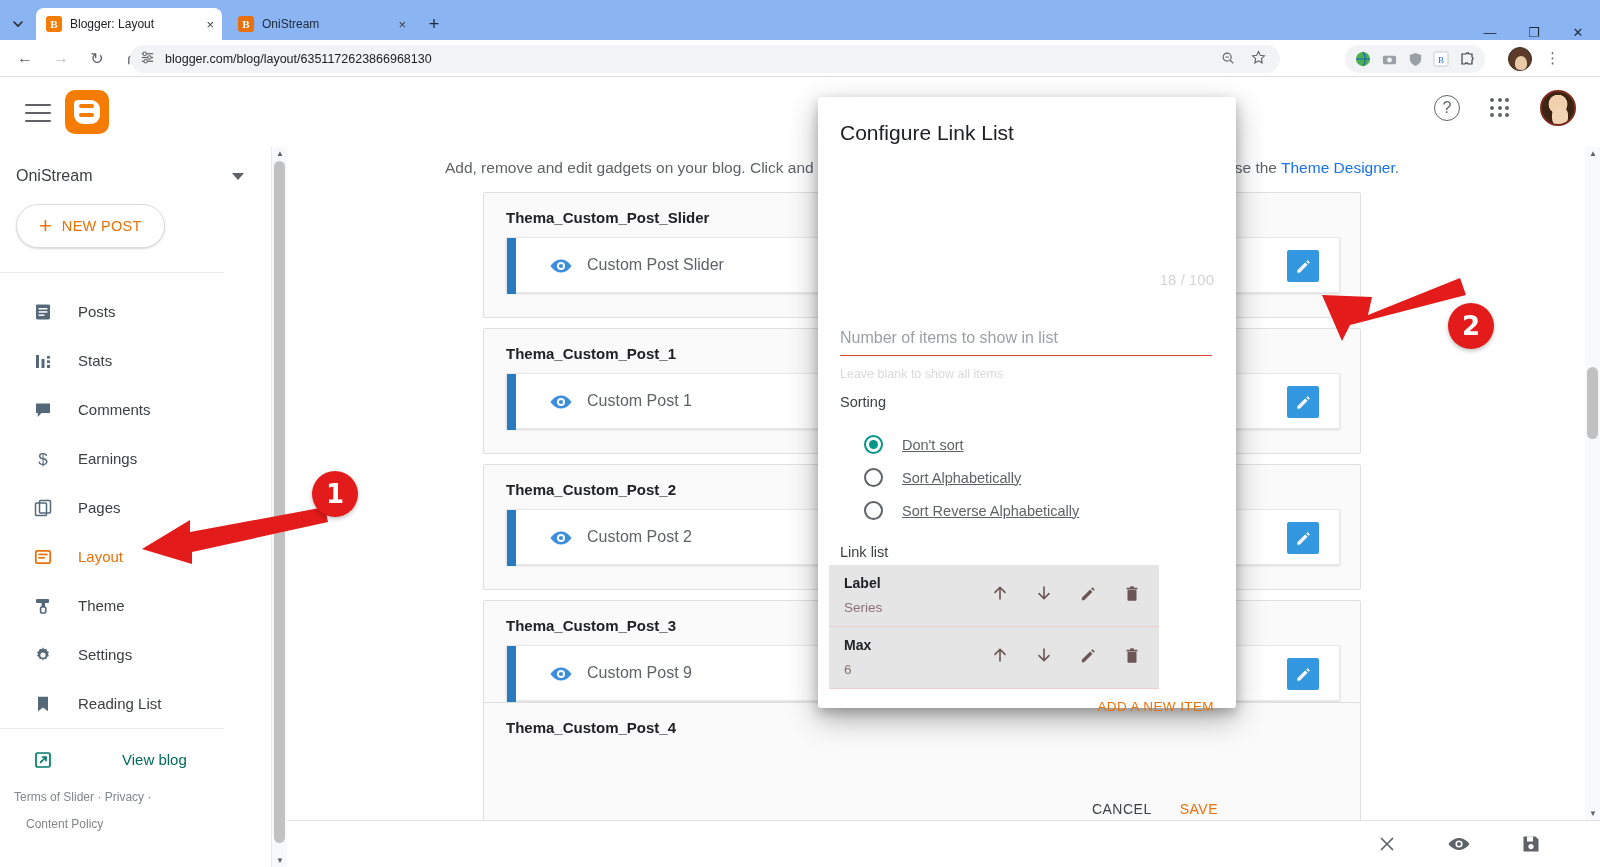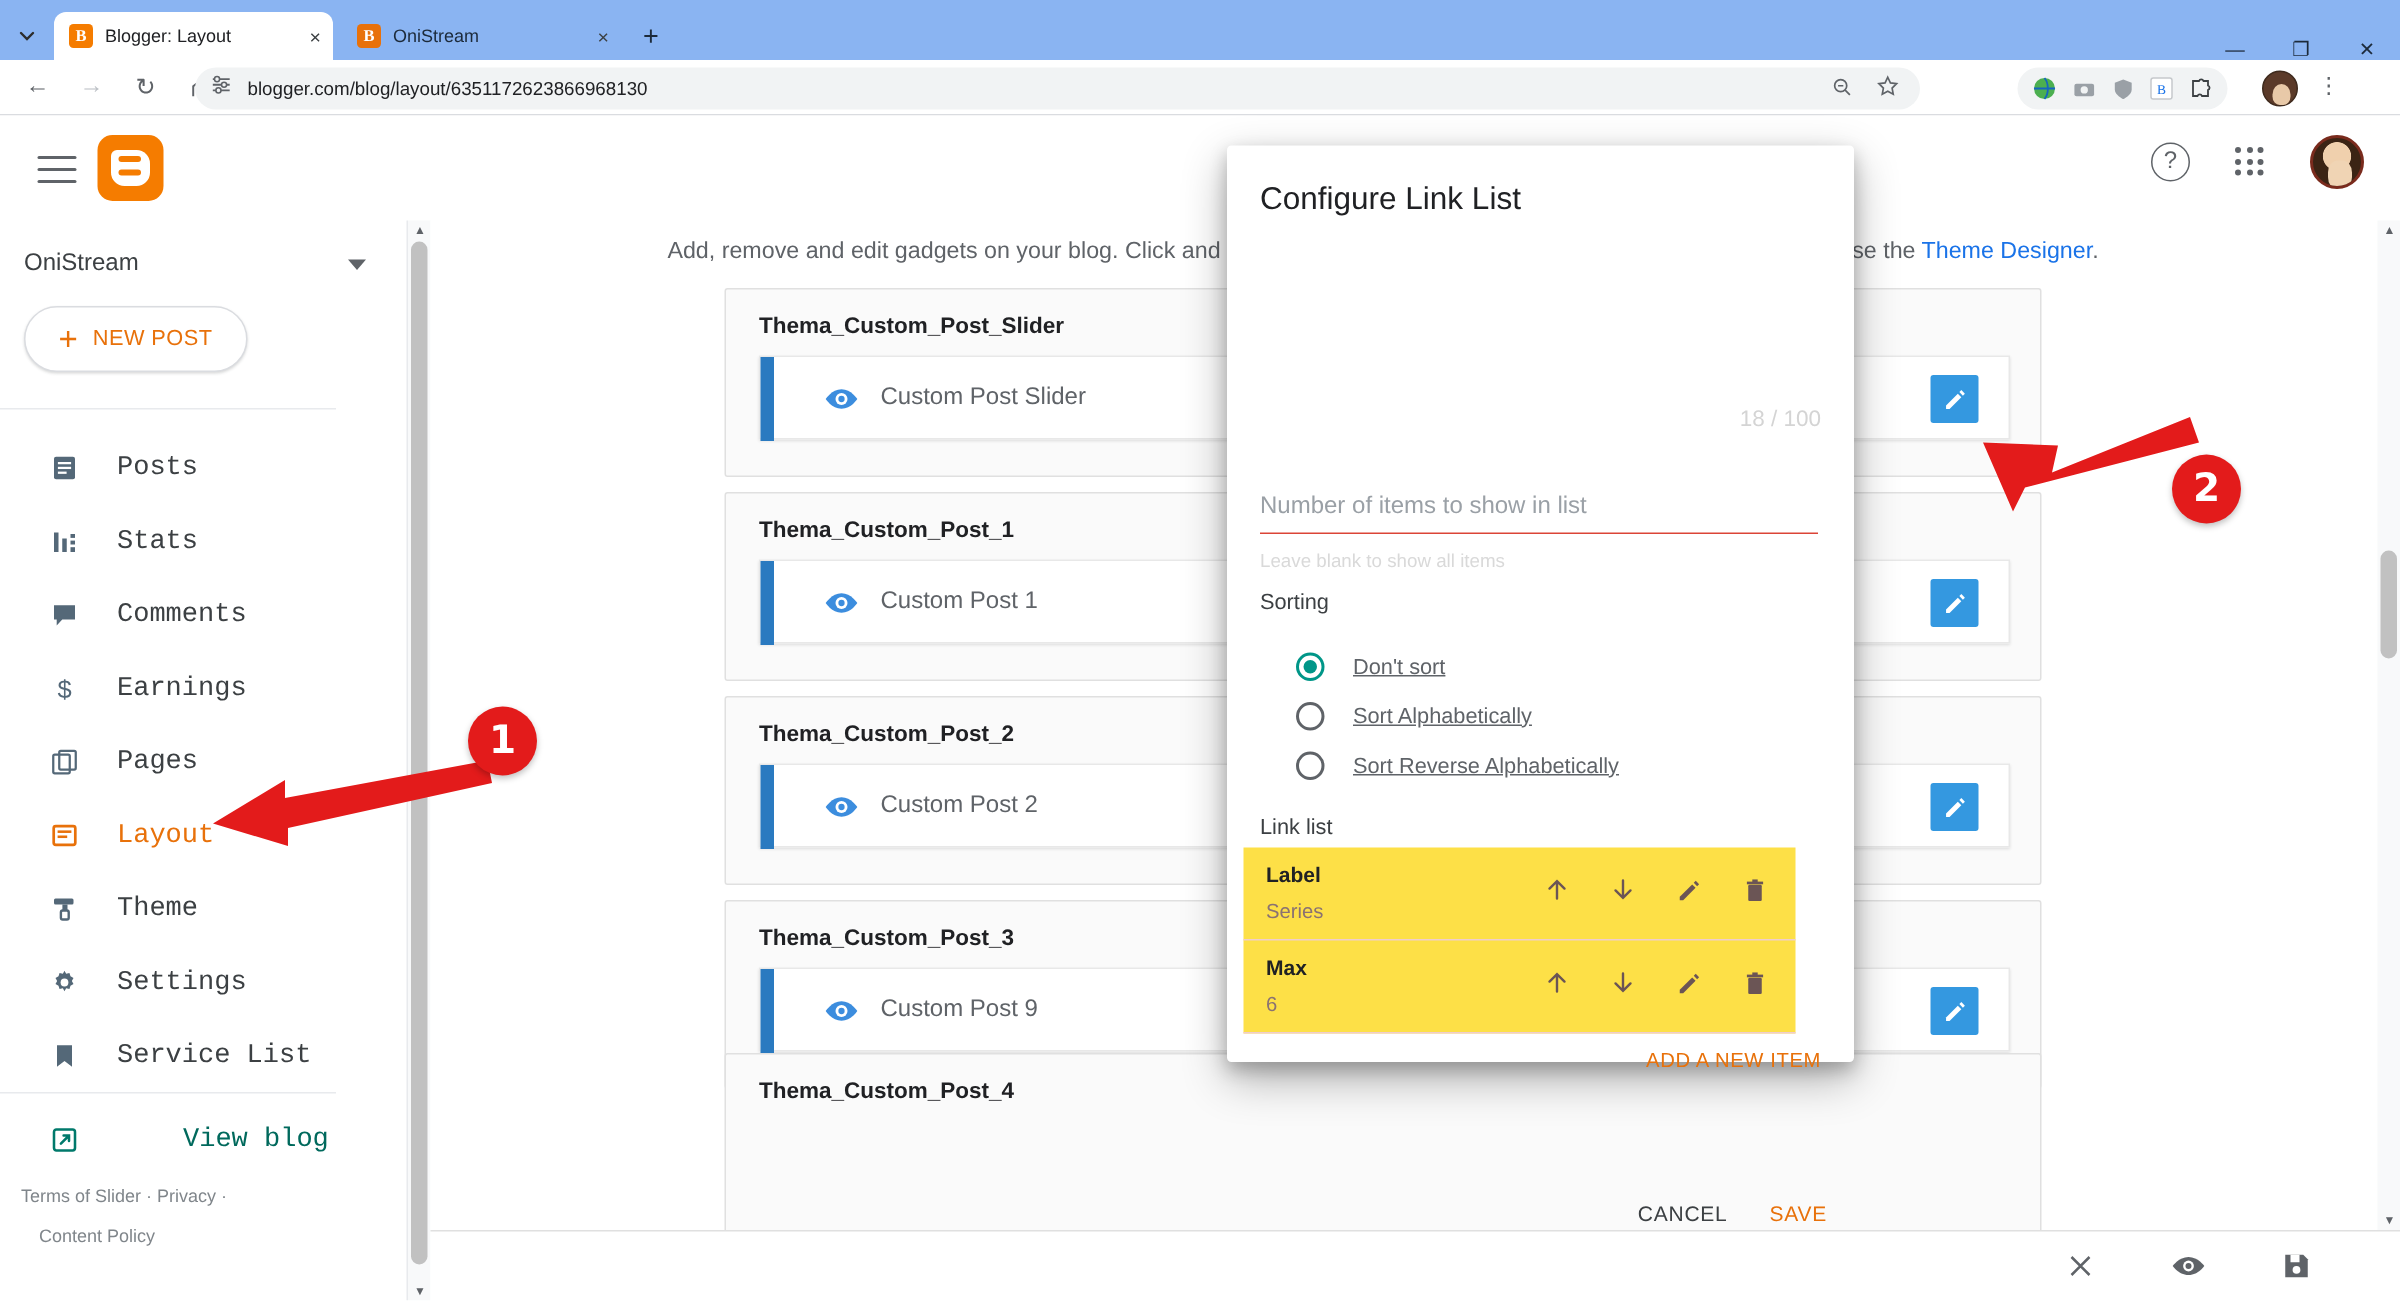--- a/index.html
+++ b/index.html
@@ -141,21 +141,21 @@
     box-shadow: 0 1px 2px rgba(60,64,67,.2);
   }
   .new-post-plus { font-size: 22px; color: #e8710a; line-height: 1; }
   .new-post-label { font-size: 14.5px; color: #e8710a; font-weight: 500; letter-spacing: .3px; }
   .side-divider { position: absolute; left: 0; width: 224px; height: 1px; background: #e8eaed; }
   .nav-list { position: absolute; top: 140px; left: 0; width: 272px; }
   .nav-item {
     display: flex; align-items: center; height: 49px; padding-left: 32px; gap: 24px; cursor: pointer;
   }
   .nav-icon-box { width: 22px; height: 22px; display: flex; align-items: center; justify-content: center; color: #546878; }
-  .nav-label { font-size: 18px; color: #3c4043; font-family: Liberation Mono, monospace; }
+  .nav-label { font-size: 15px; color: #3c4043; }
   .nav-item.active .nav-label { color: #e8710a; }
   .nav-item.active .nav-icon-box { color: #e8710a; }
   .view-blog-item .nav-label { color: #00695c; font-weight: 500; margin-left: 44px; }
   .view-blog-item .nav-icon-box { color: #00796b; }
   .footer-links {
     position: absolute; top: 637px; left: 14px; width: 250px;
     font-size: 12px; color: #80868b; line-height: 27px;
   }
   .footer-links .indent { padding-left: 12px; display: block; }
 
@@ -228,22 +228,22 @@
   .radio-row { display: flex; align-items: center; gap: 19px; height: 33px; cursor: pointer; }
   .radio-outer {
     width: 19px; height: 19px; border-radius: 50%; border: 2px solid #5f6368;
     display: flex; align-items: center; justify-content: center; flex: none;
   }
   .radio-outer.sel { border-color: #009688; }
   .radio-inner { width: 9px; height: 9px; border-radius: 50%; background: #009688; }
   .radio-label { font-size: 14.5px; color: #5f6368; text-decoration: underline; }
   .dlg-linklist-label { position: absolute; top: 447px; left: 22px; font-size: 14.5px; color: #3c4043; }
   .linklist-box {
-    position: absolute; top: 468px; left: 11px; width: 368px;
-    background: #fde047;
+    position: absolute; top: 468px; left: 11px; width: 330px;
+    background: #e5e5e5;
   }
   .ll-row { position: relative; height: 62px; border-bottom: 1px solid #efcdcd; }
   .ll-label { position: absolute; top: 10px; left: 15px; font-size: 14px; font-weight: bold; color: #202124; }
   .ll-value { position: absolute; top: 35px; left: 15px; font-size: 13.5px; color: #8a7272; }
   .ll-actions { position: absolute; right: 16px; top: 17px; display: flex; gap: 22px; align-items: center; color: #6b5555; }
   .ll-act { width: 22px; height: 22px; display: flex; align-items: center; justify-content: center; cursor: pointer; }
   .add-item-btn {
     position: absolute; top: 602px; right: 22px; font-size: 13.5px; color: #e8710a;
     font-weight: 500; letter-spacing: .4px; cursor: pointer;
   }
@@ -478,21 +478,21 @@
             </svg>
         </span>
         <span class="nav-label">Settings</span>
       </div>
       <div class="nav-item">
         <span class="nav-icon-box">
           <svg width="20" height="20" viewBox="0 0 20 20">
               <path d="M5 2.8h10v14.4l-5-3.8-5 3.8z" fill="#546878"></path>
             </svg>
         </span>
-        <span class="nav-label">Service List</span>
+        <span class="nav-label">Reading List</span>
       </div>
       <div class="side-divider" style="top:441px;"></div>
       <div class="nav-item view-blog-item" style="margin-top:7px;">
         <span class="nav-icon-box">
           <svg width="20" height="20" viewBox="0 0 20 20">
               <rect x="3" y="3" width="14" height="14" rx="1.6" stroke="#00796b" stroke-width="1.7" fill="none"></rect>
               <path d="M7.6 12.4L13 7M9.4 7H13v3.6" stroke="#00796b" stroke-width="1.7" fill="none" stroke-linecap="round"></path>
             </svg>
         </span>
         <span class="nav-label">View blog</span>

